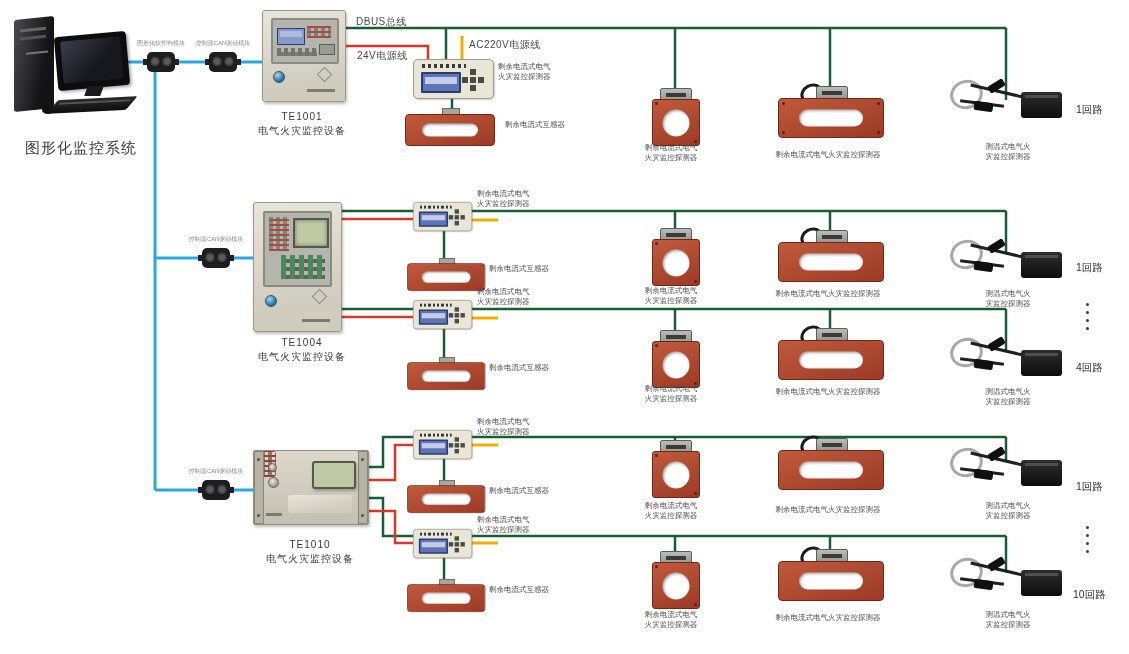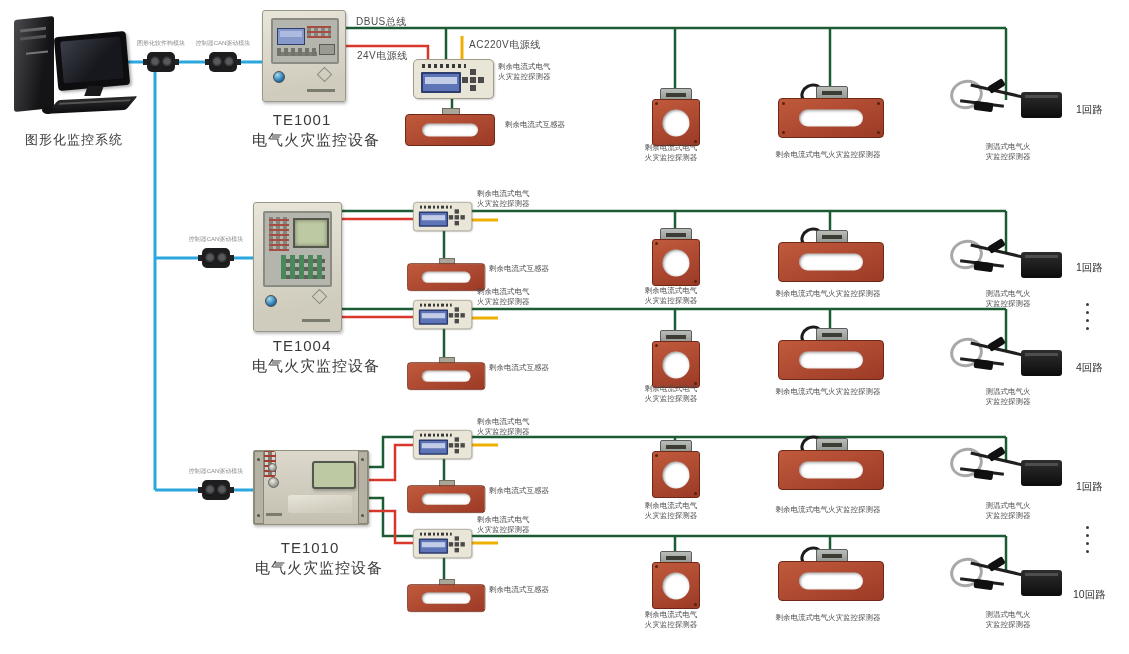--- a/index.html
+++ b/index.html
@@ -4,21 +4,21 @@
 <style>
   html,body{margin:0;padding:0;background:#fff;}
   body{font-family:"Liberation Sans","DejaVu Sans",sans-serif;}
   #stage{position:relative;width:1129px;height:654px;background:#fff;overflow:hidden;}
   #wires{position:absolute;left:0;top:0;z-index:1;}
   .dev,.lbl{position:absolute;}
   .dev{z-index:2;}
   .lbl{z-index:3;color:#4f4f4f;font-size:7.5px;line-height:1.3;white-space:nowrap;}
   .lbl.c{text-align:center;}
   .lbl-lg{font-size:10px;color:#4a4a4a;letter-spacing:.5px;}
-  .panel-lbl{font-size:15px;color:#3a3a3a;line-height:1.35;text-align:center;letter-spacing:1px;}
+  .panel-lbl{font-size:10px;color:#3a3a3a;line-height:1.35;text-align:center;letter-spacing:1px;}
   .circuit{font-size:10.5px;color:#333;}
   .tiny{font-size:6px;color:#8a8a8a;}
   
   .pc{width:130px;height:106px;}
   .pc .tower{position:absolute;left:6px;top:2px;width:40px;height:92px;background:linear-gradient(100deg,#4a4a4e,#141416 70%);border-radius:3px;transform:skewY(-6deg);}
   .pc .tower i{position:absolute;left:6px;top:10px;width:26px;height:3px;background:#666;display:block;}
   .pc .tower i+i{top:18px;background:#555;}
   .pc .drive{position:absolute;left:12px;top:34px;width:22px;height:2px;background:#777;}
   .pc .monitor{position:absolute;left:48px;top:18px;width:72px;height:54px;background:#0d0d0f;border-radius:4px;transform:rotate(-5deg);box-shadow:2px 2px 3px rgba(0,0,0,.3);}
   .pc .screen{position:absolute;left:6px;top:5px;right:6px;bottom:7px;background:linear-gradient(135deg,#3c3f4a,#17181d 60%);border-radius:2px;}
@@ -153,21 +153,21 @@
       </div>
     <div class="monitor">
         <div class="screen"></div>
       </div>
     <div class="stand"></div>
     <div class="kb">
         <i></i>
       </div>
     <div class="mouse"></div>
   </div>
-  <div class="lbl c" style="left:25px;top:132px;width:95px;font-size:13px;color:#3a3a3a;letter-spacing:1px">图形化监控系统</div>
+  <div class="lbl c" style="left:25px;top:138px;width:95px;font-size:15px;color:#3a3a3a;letter-spacing:1px">图形化监控系统</div>
 
   <div class="lbl c tiny" style="left:119px;top:40px;width:84px">图形化软件狗模块</div>
   <div class="dev mod" style="left:143px;top:51px">
       <span class="pin-l"></span>
       <div class="body"></div>
       <span class="pin-r"></span>
     </div>
   <div class="lbl c tiny" style="left:181px;top:40px;width:84px">控制器CAN驱动模块</div>
   <div class="dev mod" style="left:205px;top:51px">
       <span class="pin-l"></span>

